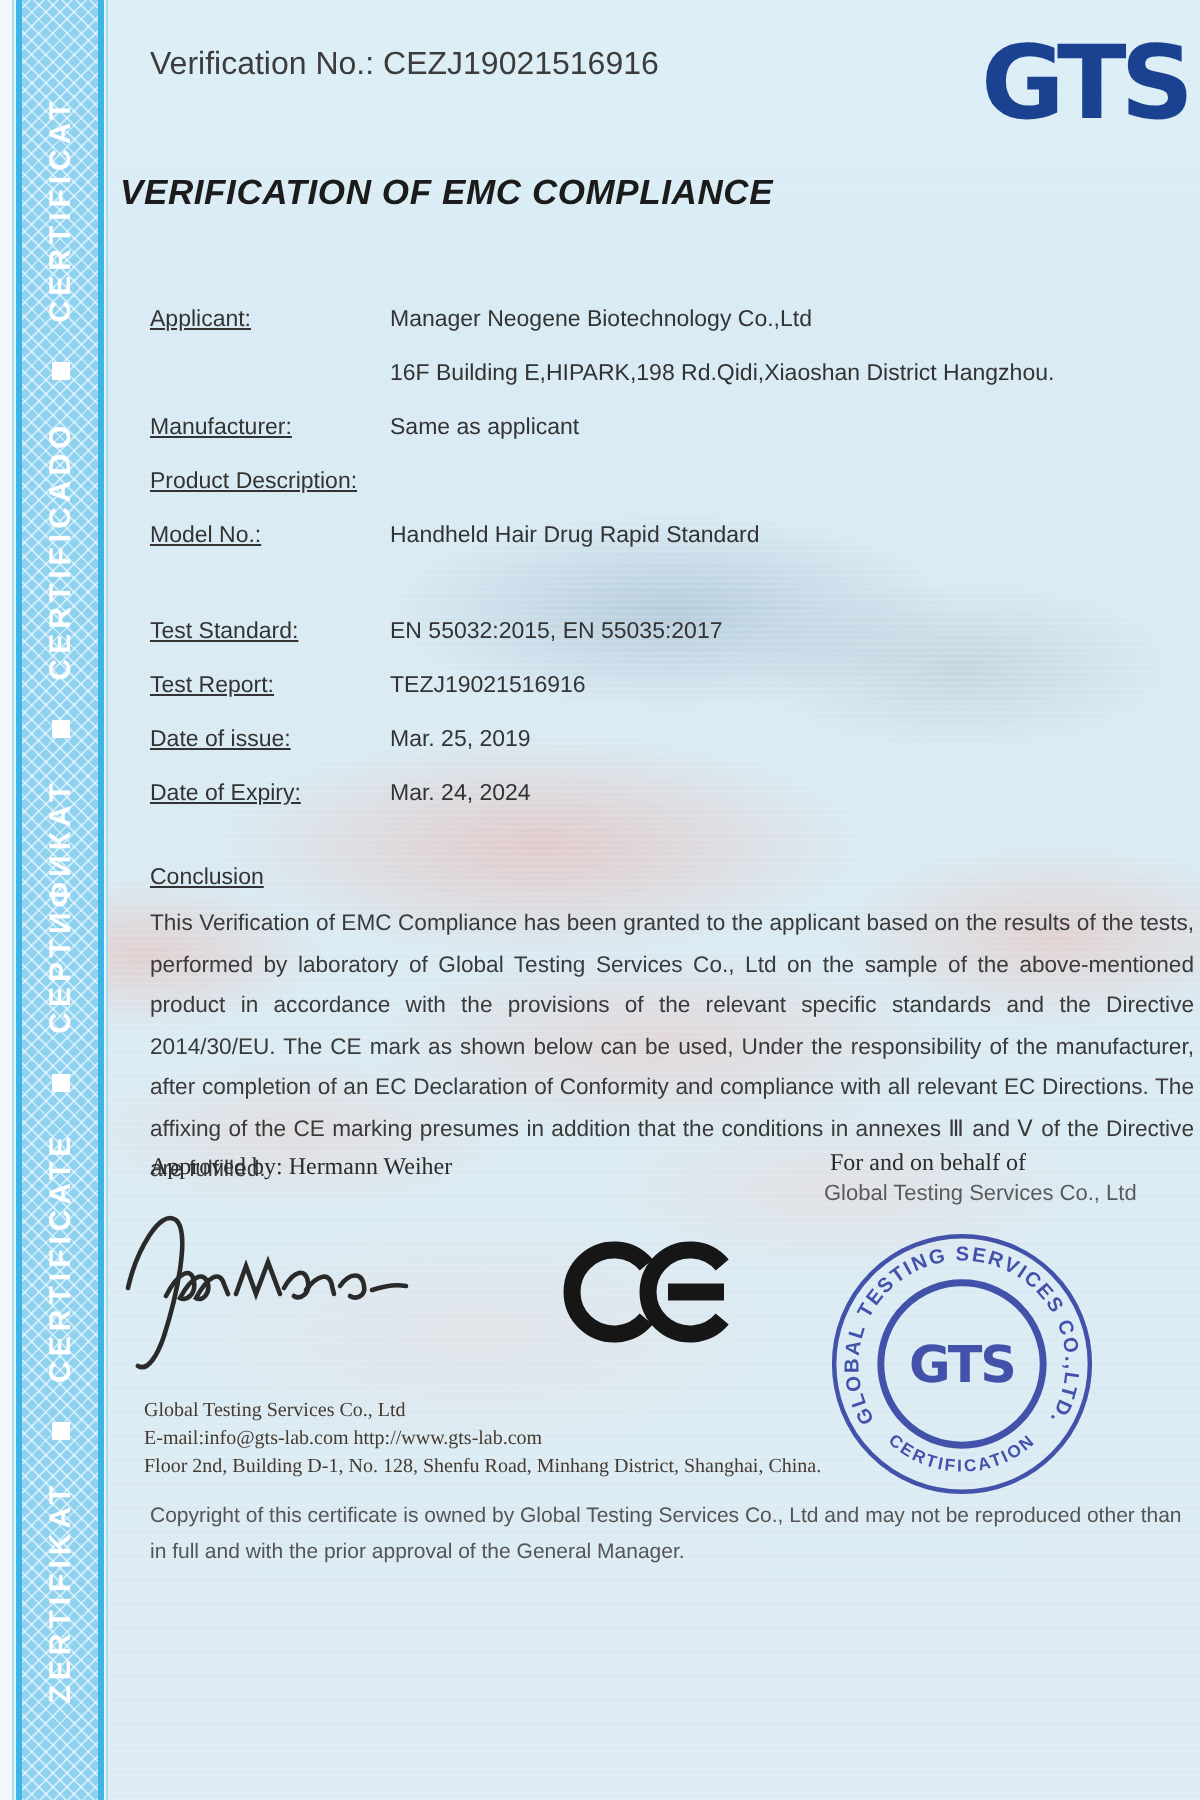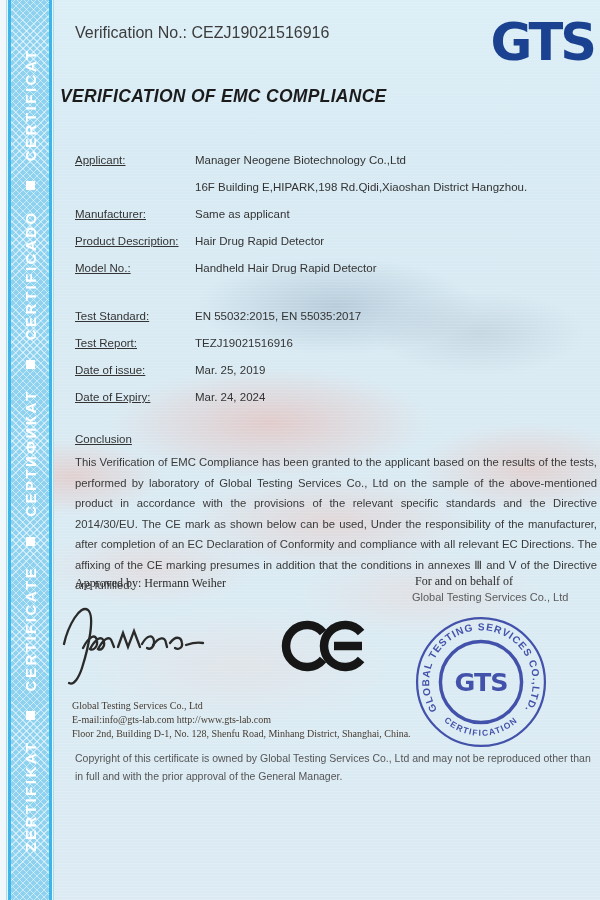--- a/index.html
+++ b/index.html
@@ -120,25 +120,24 @@
       <div class="field-row">
         <span class="field-label"></span>
         <span class="field-value">16F Building E,HIPARK,198 Rd.Qidi,Xiaoshan District Hangzhou.</span>
       </div>
       <div class="field-row">
         <span class="field-label">Manufacturer:</span>
         <span class="field-value">Same as applicant</span>
       </div>
       <div class="field-row">
         <span class="field-label">Product Description:</span>
-        <span class="field-value">Hair Drug Rapid Detector</span>
       </div>
       <div class="field-row">
         <span class="field-label">Model No.:</span>
-        <span class="field-value">Handheld Hair Drug Rapid Detector</span>
+        <span class="field-value">Handheld Hair Drug Rapid Standard</span>
       </div>
     </div>
 
 
   <div class="tests-block">
       <div class="field-row">
         <span class="field-label">Test Standard:</span>
         <span class="field-value">EN 55032:2015, EN 55035:2017</span>
       </div>
       <div class="field-row">

